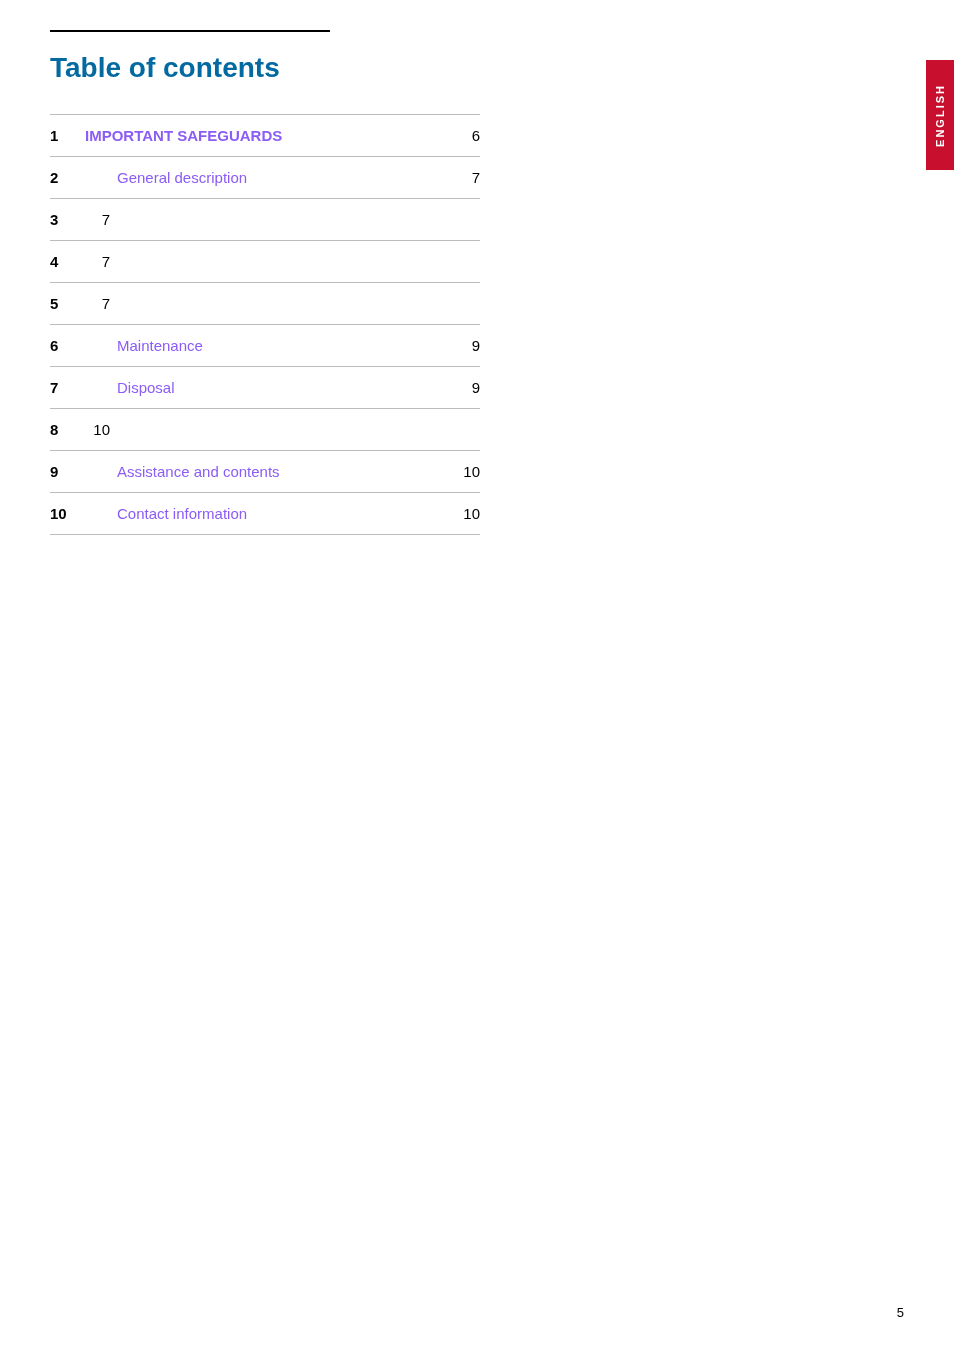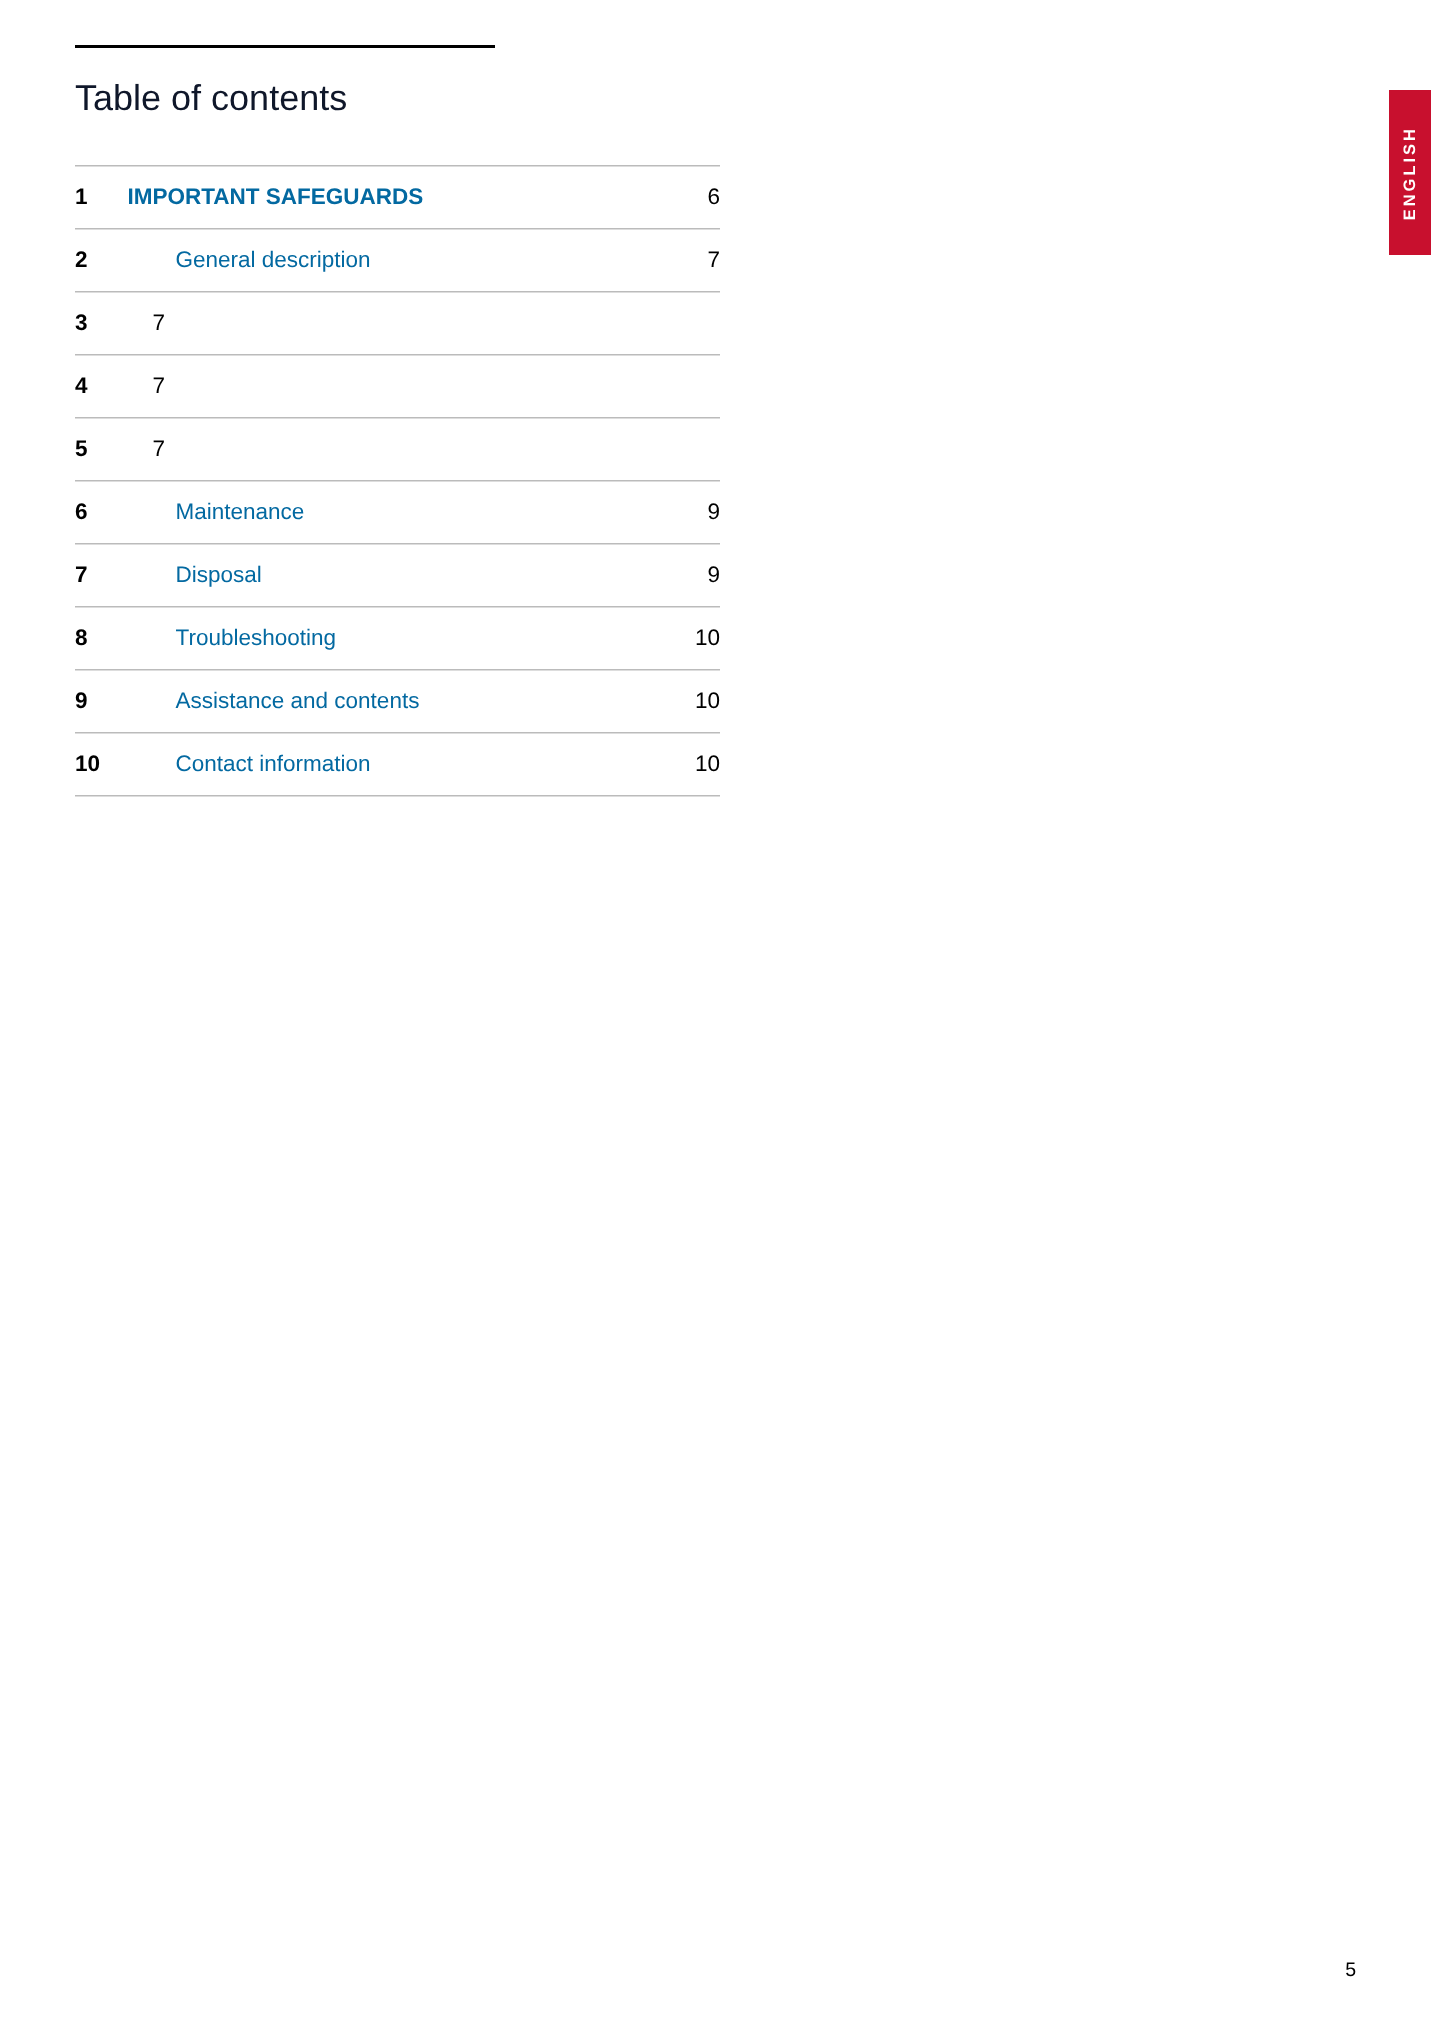--- a/index.html
+++ b/index.html
@@ -57,23 +57,23 @@
     
     .top-rule {
       border: none;
       border-top: 2px solid #000000;
       margin-bottom: 20px;
       width: 280px;
     }
 
     
     .page-title {
-      font-size: 24px;
-      font-weight: normal;
-      color: #0f172a;
+      font-size: 28px;
+      font-weight: bold;
+      color: #0369a1;
       margin-bottom: 30px;
     }
 
     
     .toc-table {
       width: 430px;
     }
 
     .toc-row {
       display: flex;
@@ -91,21 +91,21 @@
       font-size: 15px;
       font-weight: bold;
       color: #000000;
       min-width: 35px;
       flex-shrink: 0;
     }
 
     .toc-label {
       font-size: 15px;
       font-weight: bold;
-      color: #0369a1;
+      color: #8b5cf6;
       flex: 1;
     }
 
     .toc-label.normal-weight {
       font-weight: normal;
       margin-left: 32px;
     }
 
     .toc-page {
       font-size: 15px;
@@ -168,21 +168,20 @@
           <span class="toc-label normal-weight">Maintenance</span>
           <span class="toc-page">9</span>
         </div>
         <div class="toc-row">
           <span class="toc-number">7</span>
           <span class="toc-label normal-weight">Disposal</span>
           <span class="toc-page">9</span>
         </div>
         <div class="toc-row">
           <span class="toc-number">8</span>
-          <span class="toc-label normal-weight">Troubleshooting</span>
           <span class="toc-page">10</span>
         </div>
         <div class="toc-row">
           <span class="toc-number">9</span>
           <span class="toc-label normal-weight">Assistance and contents</span>
           <span class="toc-page">10</span>
         </div>
         <div class="toc-row">
           <span class="toc-number">10</span>
           <span class="toc-label normal-weight">Contact information</span>

